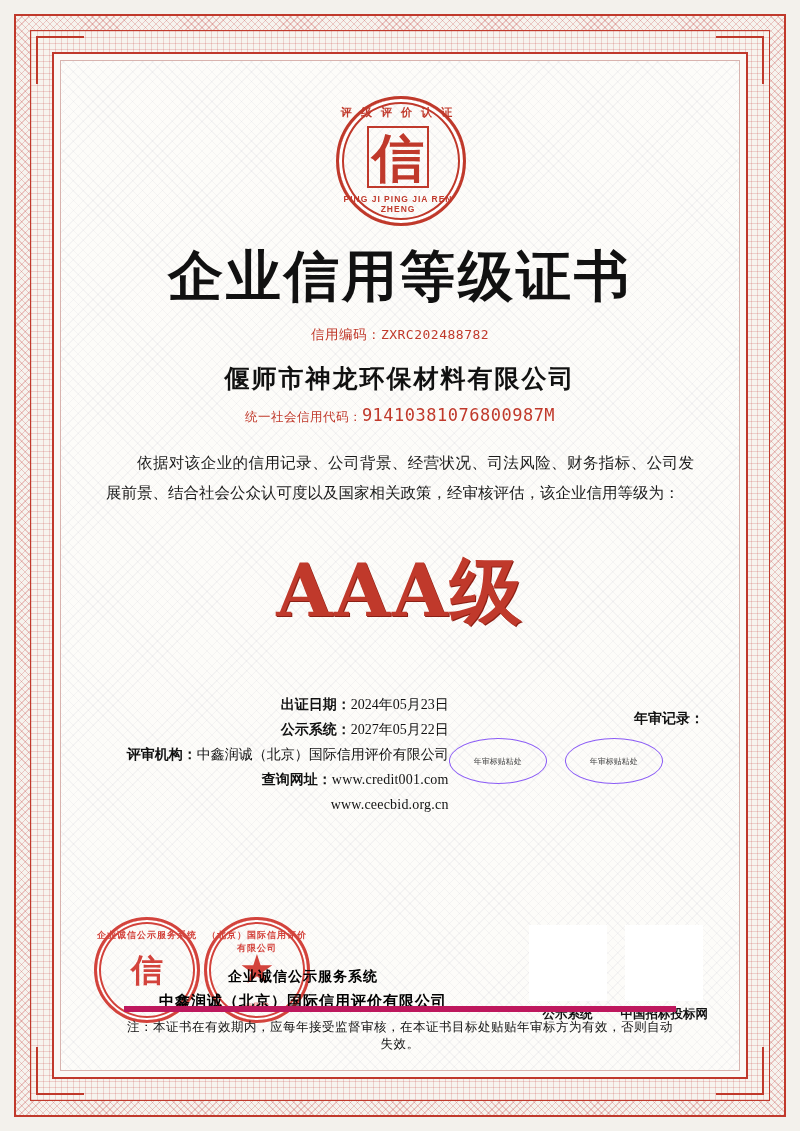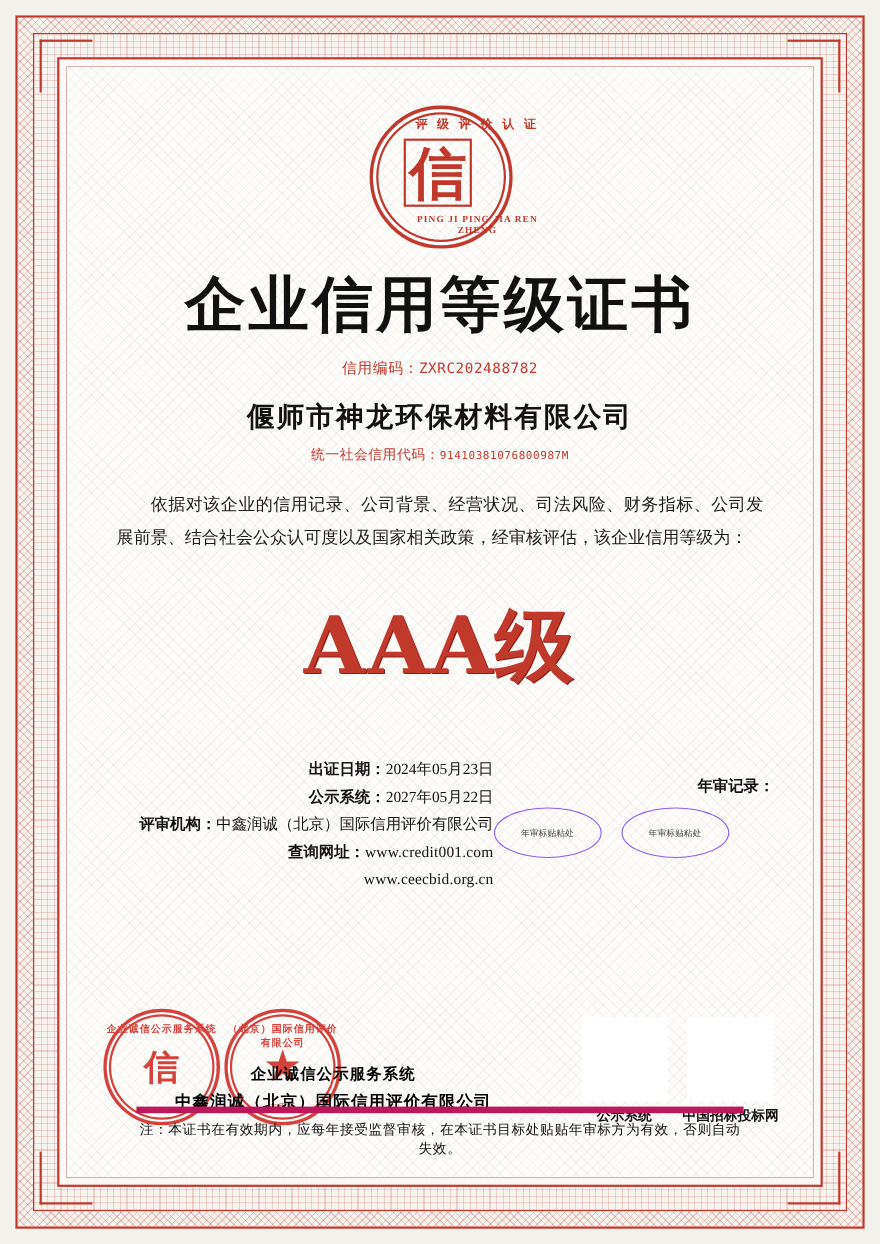--- a/index.html
+++ b/index.html
@@ -84,22 +84,21 @@
     border: 3px solid #c0392b;
     box-shadow: inset 0 0 0 3px #fff, inset 0 0 0 5px #c0392b;
   }
   .emblem .arc-top, .emblem .arc-bottom {
     position: absolute;
     width: 124px; left: 11px;
     color: #c0392b;
     font-size: 11px;
     letter-spacing: 3px;
     font-weight: bold;
-    font-family: Liberation Serif, serif;
-    margin-left: 36px;
+    font-family: Liberation Sans, sans-serif;
   }
   .emblem .arc-top { top: 9px; }
   .emblem .arc-bottom { top: 98px; font-size: 8.5px; letter-spacing: 1px; }
   .emblem .mark {
     position: absolute;
     left: 42px; top: 30px;
     width: 62px; height: 62px;
     color: #c0392b;
     font-size: 52px;
     line-height: 62px;
@@ -143,21 +142,21 @@
     color: #111;
     letter-spacing: 2px;
     font-family: "DejaVu Sans", sans-serif;
   }
   .uscc {
     margin-top: 10px;
     font-size: 12.5px;
     color: #c0392b;
     letter-spacing: 0.5px;
   }
-  .uscc .num { font-family: "DejaVu Sans Mono", monospace; font-size: 10px; }
+  .uscc .num { font-family: "DejaVu Sans Mono", monospace; font-size: 17px; }
 
   .paragraph {
     margin: 22px 44px 0 44px;
     text-align: justify;
     font-size: 15.5px;
     line-height: 30px;
     color: #1a1a1a;
     text-indent: 2em;
     font-family: "DejaVu Sans", sans-serif;
   }

